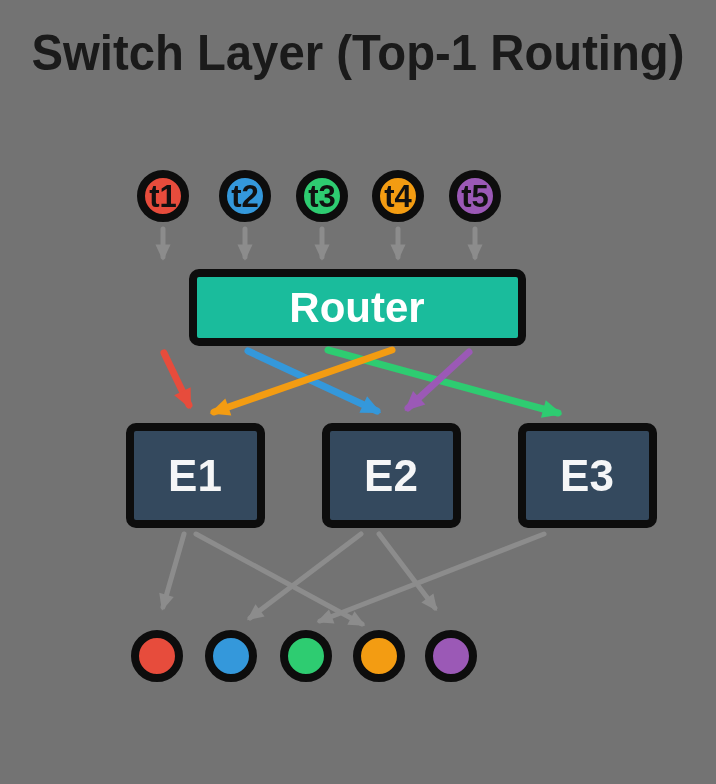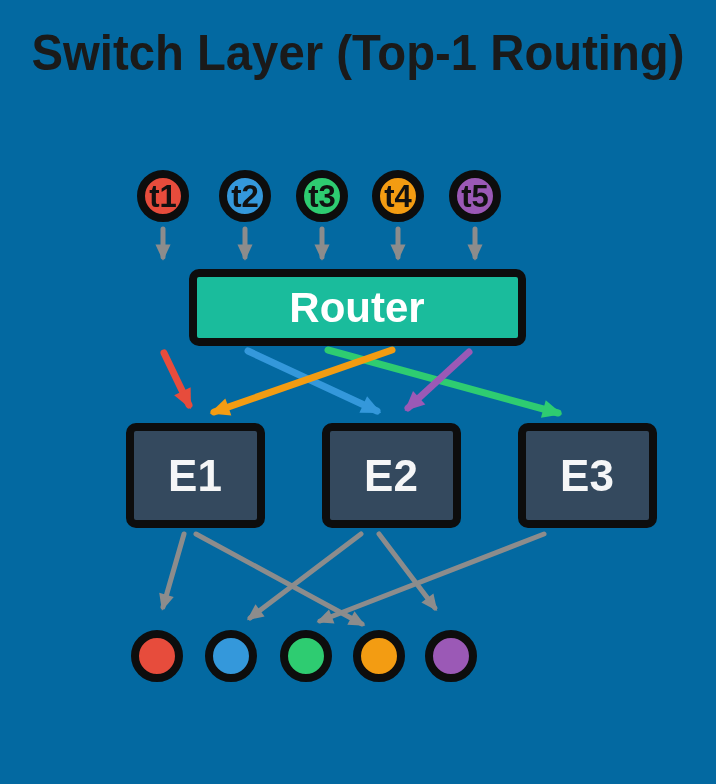--- a/index.html
+++ b/index.html
@@ -1,16 +1,16 @@
 <!DOCTYPE html>
 <html><head>
 <meta charset="utf-8">
 <style>
   html,body{margin:0;padding:0;background:#ffffff;}
-  .stage{position:relative;width:716px;height:784px;background:#0369a1;overflow:hidden;
+  .stage{position:relative;width:716px;height:784px;background:#737373;overflow:hidden;
          font-family:"Liberation Sans",sans-serif;}
   svg{display:block;}
   .title-text{font-family:"Liberation Sans",sans-serif;font-weight:700;font-size:50px;
               fill:#1a1a1a;text-anchor:middle;}
   .router-label{font-family:"Liberation Sans",sans-serif;font-weight:700;font-size:42px;
                 fill:#ffffff;text-anchor:middle;}
   .expert-label{font-family:"Liberation Sans",sans-serif;font-weight:700;font-size:44px;
                 fill:#f5f6f7;text-anchor:middle;}
   .token-label{font-family:"Liberation Sans",sans-serif;font-weight:700;font-size:31px;
                fill:#111111;text-anchor:middle;}

